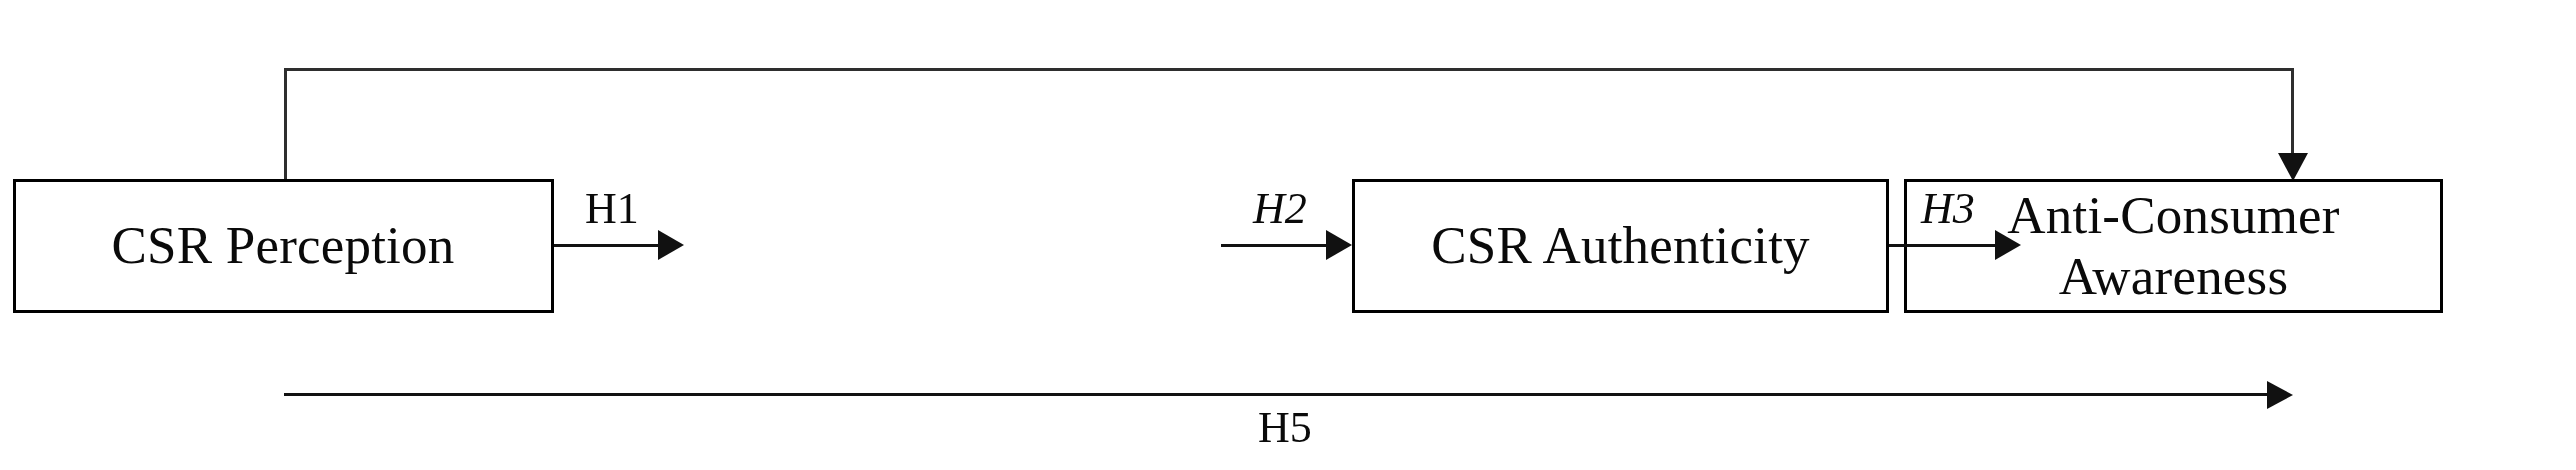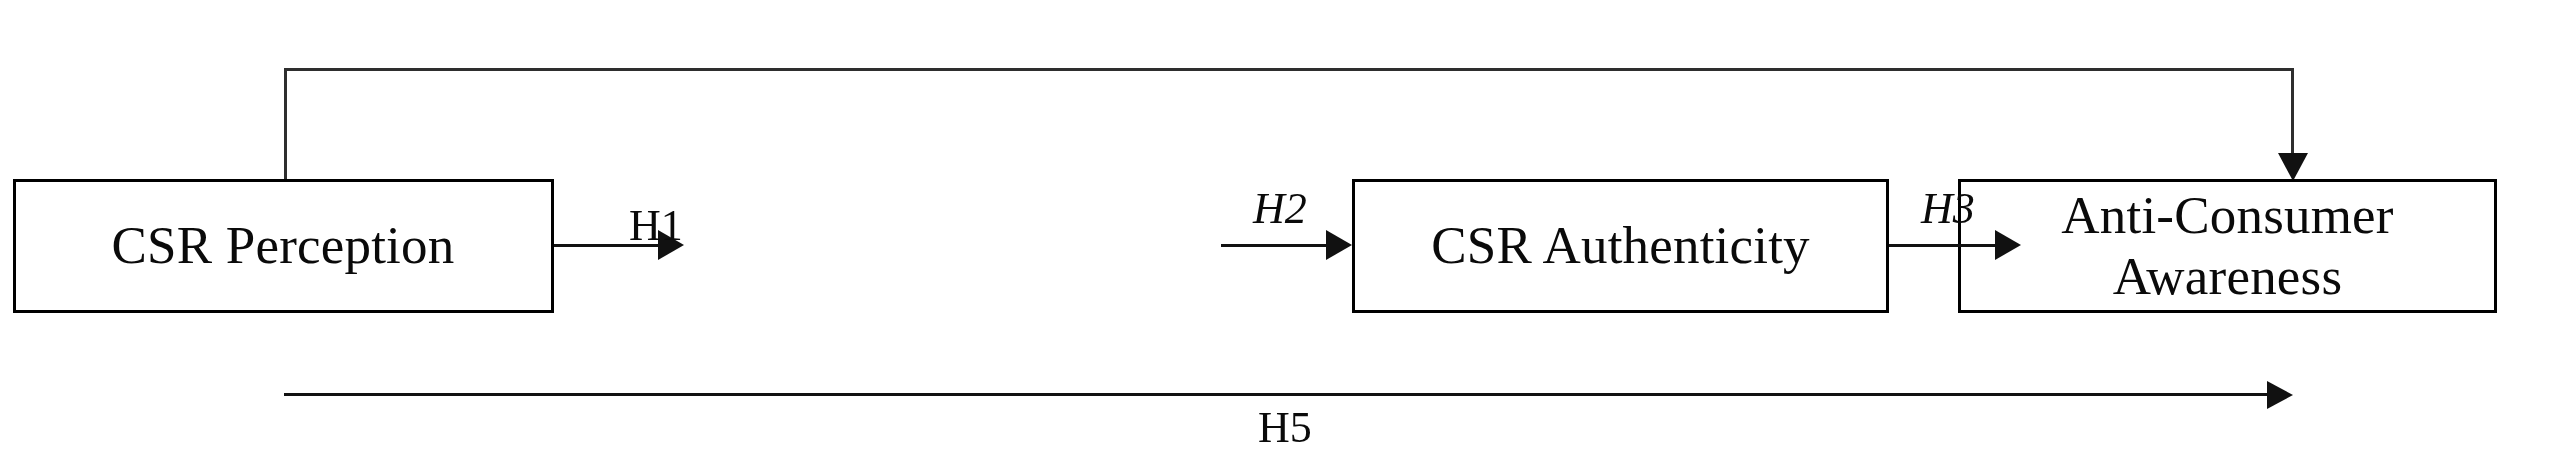--- a/index.html
+++ b/index.html
@@ -36,21 +36,21 @@
     font-size: 53px;
     line-height: 1.16;
     color: #0a0a0a;
     white-space: pre-line;
     letter-spacing: 0.2px;
   }
 
   #box-csr-perception  { left: 12.5px;   top: 179px; width: 541px; height: 134px; }
   #box-compassion      { left: 684px;  top: 179px; width: 536px; height: 134px; }
   #box-csr-authenticity{ left: 1352px; top: 179px; width: 537px; height: 134px; }
-  #box-anti-consumer   { left: 1958px; top: 179px; width: 539px; height: 134px; }
+  #box-anti-consumer   { left: 1904px; top: 179px; width: 539px; height: 134px; }
 
   
   .h-connector {
     position: absolute;
     height: 3.1px;
     background: #111111;
     top: 244px;
   }
   .h-arrowhead {
     position: absolute;
@@ -71,21 +71,21 @@
 
   
   .hyp-label {
     position: absolute;
     font-family: "Liberation Serif", "DejaVu Serif", serif;
     font-size: 44px;
     line-height: 1;
     color: #0a0a0a;
     white-space: nowrap;
   }
-  #label-h1 { left: 585px;  top: 204px; margin-left: 44px; }
+  #label-h1 { left: 585px;  top: 187px; }
   #label-h2 { left: 1253px; top: 187px; font-style: italic; }
   #label-h3 { left: 1921px; top: 187px; font-style: italic; }
 
   
   #h4-left-riser {
     position: absolute;
     left: 284px;
     top: 69px;
     width: 3.1px;
     height: 111px;

